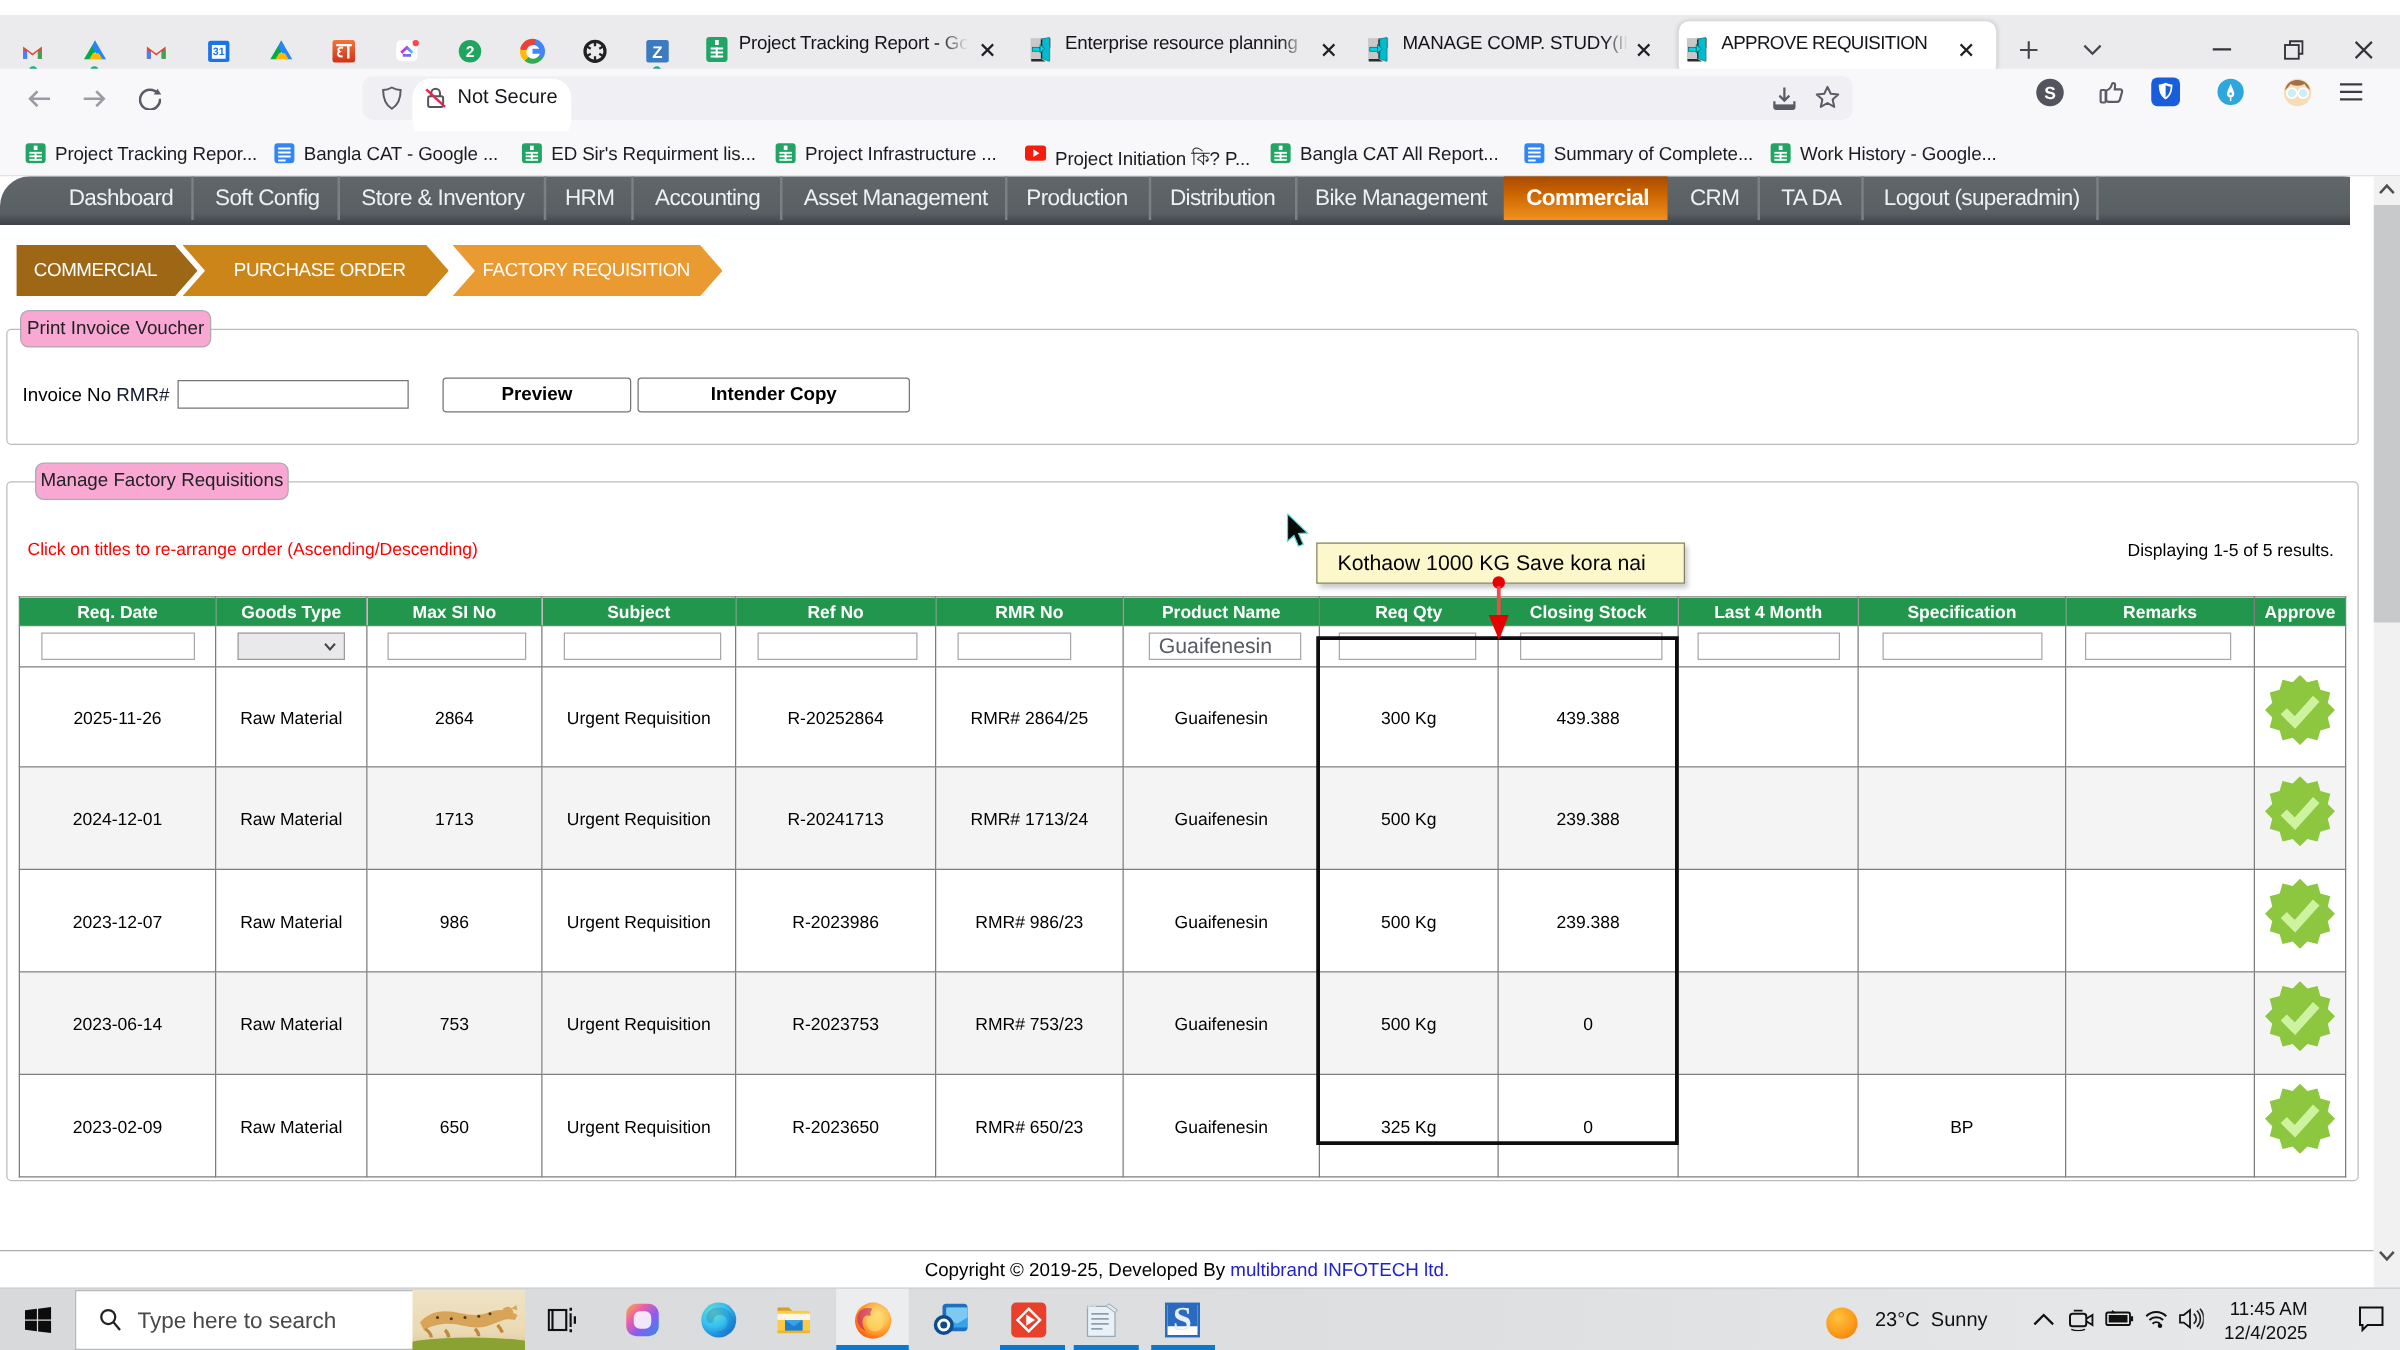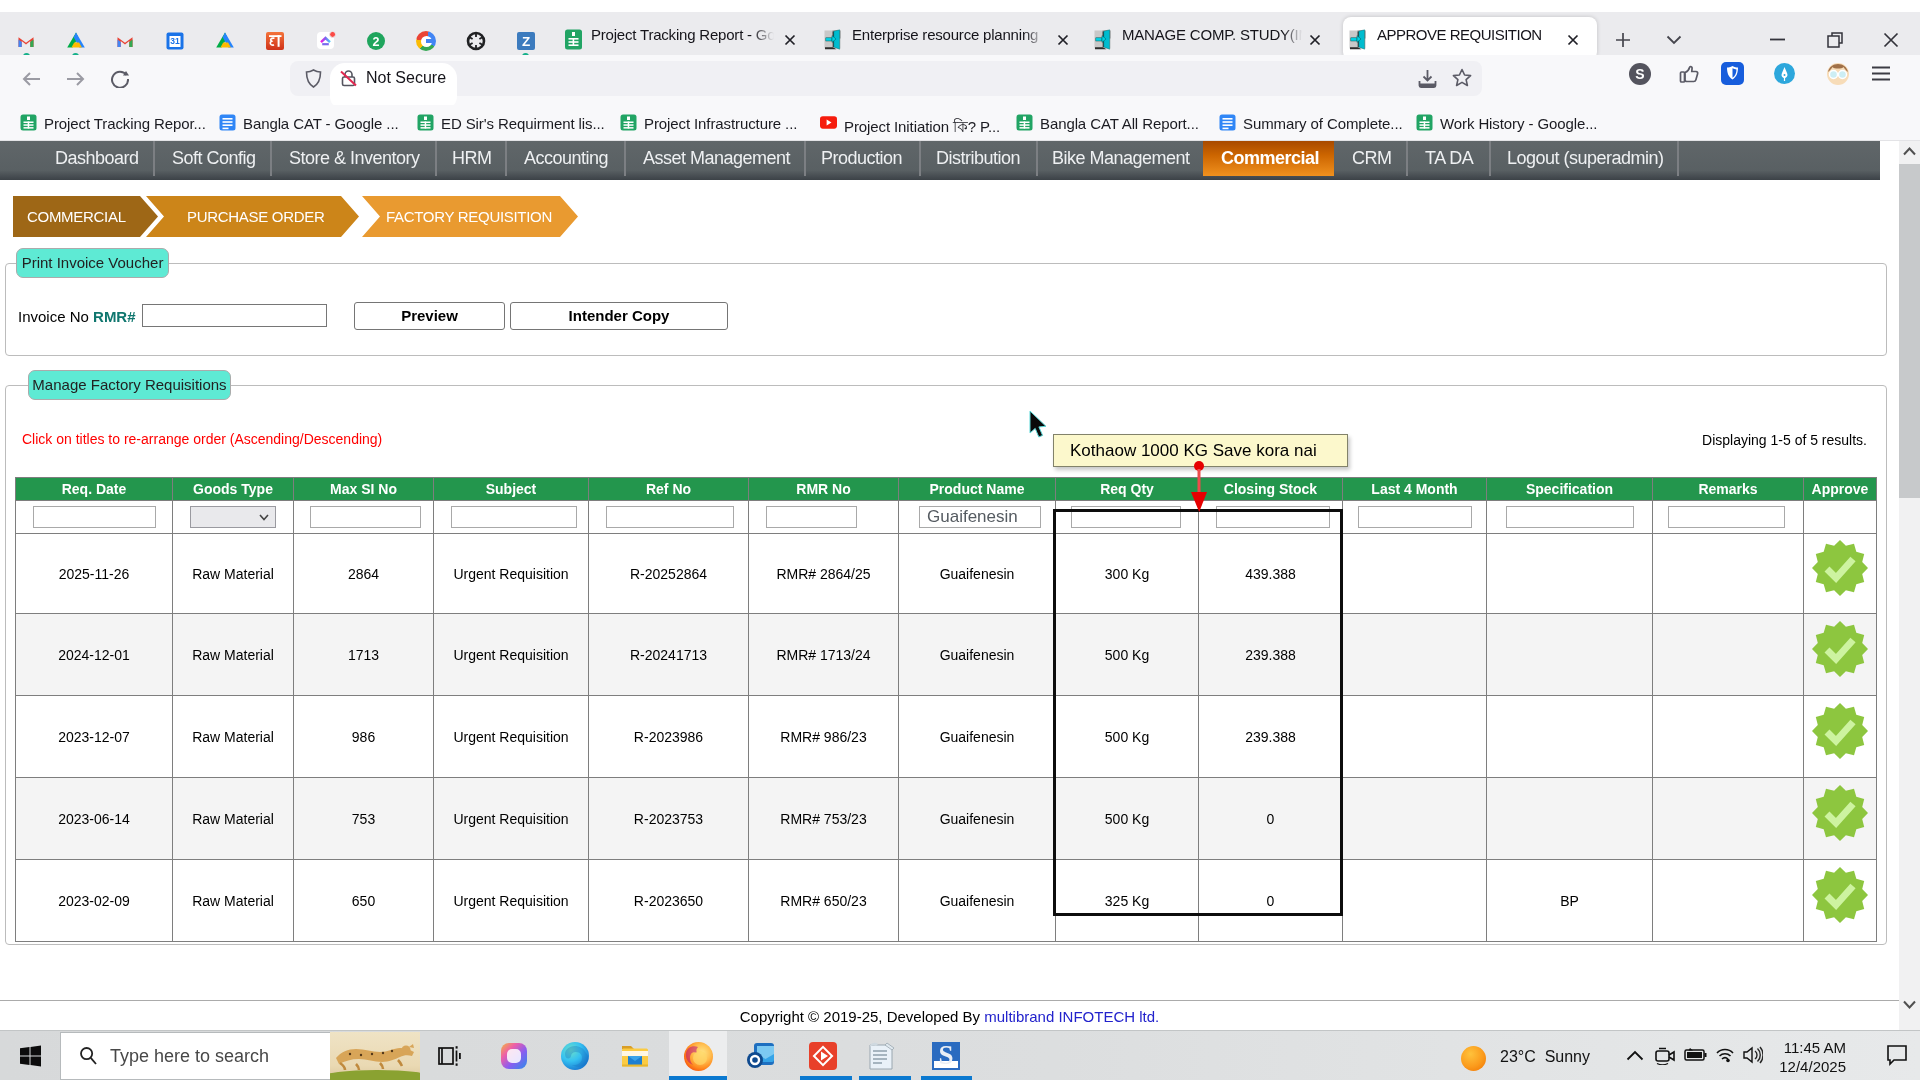--- a/index.html
+++ b/index.html
@@ -15,28 +15,28 @@
   .tabx { position:absolute; top:21px; width:14px; height:14px; }
   #activetab { position:absolute; left:1343px; top:5px; width:254px; height:43px; background:#fff; border-radius:8px; box-shadow:0 0 4px rgba(0,0,0,.18); }
   #toolbar { position:absolute; left:0; top:55px; width:1920px; height:50px; background:#f8f8fa; }
   #urlbar { position:absolute; left:290px; top:6px; width:1192px; height:35px; background:#f0f0f4; border-radius:8px; }
   #chip { position:absolute; left:40px; top:2px; width:127px; height:48px; background:#fff; border-radius:15px; }
   #bmbar { position:absolute; left:0; top:105px; width:1920px; height:36px; background:#f8f8fa; border-bottom:1px solid #e3e3e6; }
   .bm { position:absolute; top:8px; height:20px; }
   .bm span.lbl { position:absolute; left:24px; top:2px; font-size:15px; letter-spacing:-0.1px; color:#1b1b21; white-space:nowrap; }
   .bmic { position:absolute; left:0; top:1px; width:17px; height:17px; }
   
-  #page { position:absolute; left:0; top:141px; width:1899px; height:889px; background:#fff; overflow:hidden; }
+  #page { position:absolute; left:0; top:141px; width:1899px; height:889px; background:#fff; overflow:hidden;border-radius:24px; }
   #menubar { position:absolute; left:0; top:0; width:1880px; height:39px;
      background:linear-gradient(180deg,#606669 0%,#596063 75%,#454b50 92%,#3c4247 100%); }
   .mi { position:absolute; top:0; height:35px; line-height:35px; font-size:18px; letter-spacing:-0.5px; color:#eef0f2; white-space:nowrap; }
   .msep { position:absolute; top:0; width:2px; height:35px; background:#7c7f83; }
   .crumb { position:absolute; top:55px; height:41px; color:#fff; font-size:15px; line-height:41px; letter-spacing:-0.3px; white-space:nowrap; }
   .fs { position:absolute; border:1px solid #bcbcbc; border-radius:4px; background:#fff; }
-  .legend { position:absolute; border:1px solid #ababab; border-radius:7px; background:#5eead4; font-size:15px; color:#222; text-align:center; z-index:3; white-space:nowrap; }
+  .legend { position:absolute; border:1px solid #ababab; border-radius:7px; background:#f9a8d4; font-size:15px; color:#222; text-align:center; z-index:3; white-space:nowrap; }
   .btn { position:absolute; height:28px; background:#fff; border:1px solid #757575; border-radius:3px; font-weight:bold; font-size:15px; color:#000; text-align:center; line-height:26px; }
   
   #grid { position:absolute; left:15px; top:312px; border-collapse:collapse; table-layout:fixed; width:1861px; font-size:14px; color:#000;margin-top:24px; }
   #grid td, #grid th { border:1px solid #7e7e7e; text-align:center; vertical-align:middle; overflow:hidden; }
   #grid th { background:#23964d; color:#fff; font-size:14px; font-weight:bold; height:23px; }
   #grid tr.filter td { height:33px; }
   #grid tr.data td { height:82px; }
   #grid tr.r1 td { height:80px; }
   #grid tr.even td { background:#f4f4f4; }
   .badge { display:block; margin:-12px auto 0; }
@@ -381,21 +381,21 @@
     <div class="mi" style="left:1507px">Logout (superadmin)</div>
         <div class="msep" style="left:1677px"></div>
   </div>
 
   <div class="crumb" style="left:13px;width:145px;background:#9e6716;padding-left:14px;clip-path:polygon(0 0,calc(100% - 18px) 0,100% 50%,calc(100% - 18px) 100%,0 100%)">COMMERCIAL</div>
   <div class="crumb" style="left:146px;width:213px;background:#cc8519;padding-left:41px;clip-path:polygon(0 0,calc(100% - 18px) 0,100% 50%,calc(100% - 18px) 100%,0 100%,18px 50%)">PURCHASE ORDER</div>
   <div class="crumb" style="left:362px;width:216px;background:#e99a30;padding-left:24px;clip-path:polygon(0 0,calc(100% - 18px) 0,100% 50%,calc(100% - 18px) 100%,0 100%,18px 50%)">FACTORY REQUISITION</div>
 
   <div class="fs" style="left:5px;top:122px;width:1882px;height:93px"></div>
   <div class="legend" style="left:16px;top:107px;width:153px;height:30px;line-height:28px">Print Invoice Voucher</div>
-  <div class="ab" style="left:18px;top:167px;font-size:15px;color:#000">Invoice No <span style="color:#0f766e;font-weight:bold">RMR#</span></div>
+  <div class="ab" style="left:18px;top:167px;font-size:15px;color:#000">Invoice No <span style="color:#0f172a;font-weight:normal">RMR#</span></div>
   <div class="ab" style="left:142px;top:163px;width:185px;height:23px;border:1px solid #767676;background:#fff"></div>
   <div class="btn" style="left:354px;top:161px;width:151px">Preview</div>
   <div class="btn" style="left:510px;top:161px;width:218px">Intender Copy</div>
 
   <div class="fs" style="left:5px;top:244px;width:1882px;height:560px"></div>
   <div class="legend" style="left:28px;top:229px;width:203px;height:30px;line-height:28px">Manage Factory Requisitions</div>
   <div class="ab" style="left:22px;top:290px;font-size:14px;color:#f00">Click on titles to re-arrange order (Ascending/Descending)</div>
   <div class="ab" style="left:1567px;top:291px;width:300px;font-size:14px;color:#000;text-align:right">Displaying 1-5 of 5 results.</div>
   <table id="grid">
     <colgroup>

